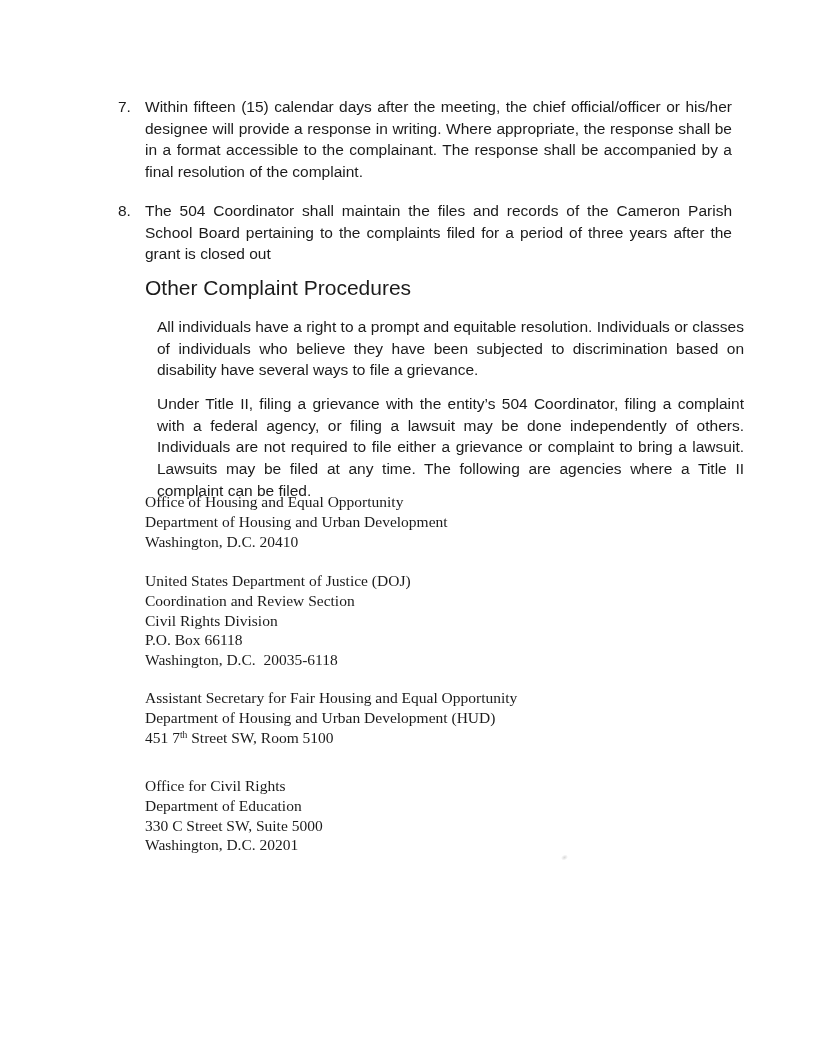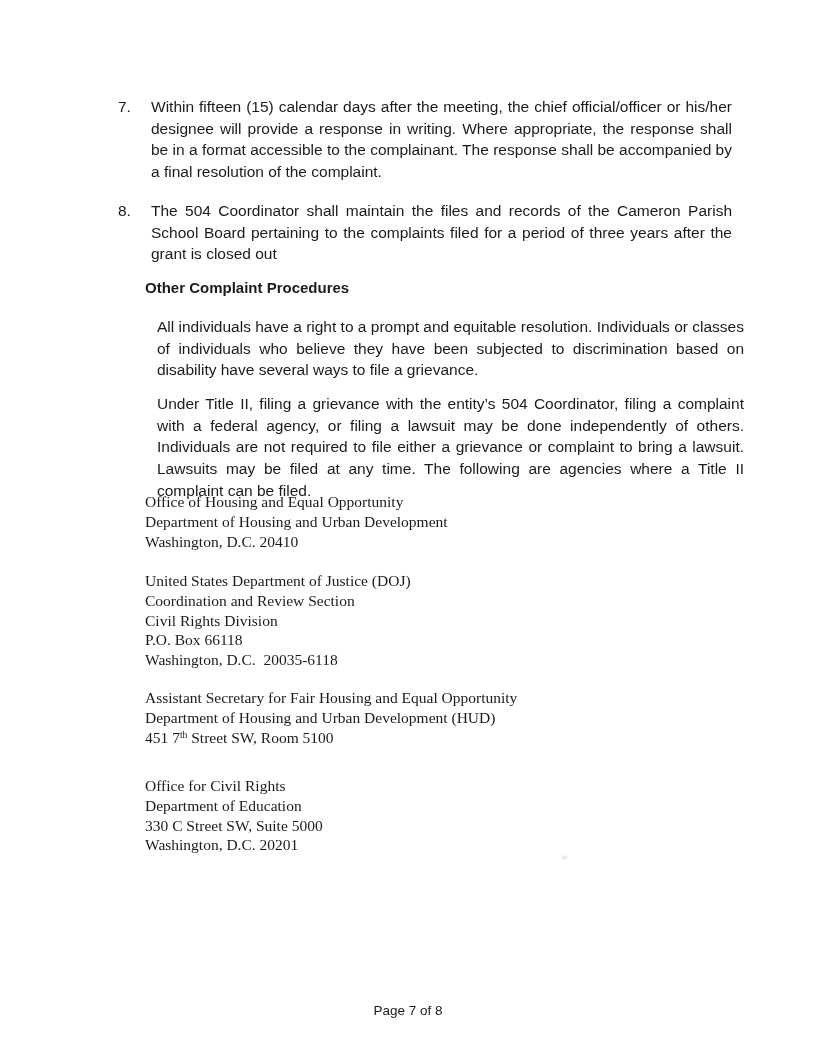--- a/index.html
+++ b/index.html
@@ -27,29 +27,28 @@
     flex: 0 0 27px;
     font-size: 15.5px;
     line-height: 21.7px;
   }
   .list-text {
     flex: 1 1 auto;
     font-size: 15.5px;
     line-height: 21.7px;
     text-align: justify;
     text-align-last: left;
-    margin-left: 6px;
   }
   .heading {
     left: 145px;
     width: 587px;
     margin: 0;
-    font-size: 15px;
+    font-size: 21px;
     line-height: 21.7px;
-    font-weight: bold;
+    font-weight: normal;
   }
   .para {
     left: 157px;
     width: 587px;
     margin: 0;
     font-size: 15.5px;
     line-height: 21.7px;
     text-align: justify;
     text-align-last: left;
   }
@@ -126,15 +125,14 @@
 
   <div class="abs agency" style="top:776px">
     <div class="addr-line">Office for Civil Rights</div>
     <div class="addr-line">Department of Education</div>
     <div class="addr-line">330 C Street SW, Suite 5000</div>
     <div class="addr-line">Washington, D.C. 20201</div>
   </div>
 
   <div class="abs artifact"></div>
 
-  <div class="abs footer" style="top:1002px">Page 7 of 8</div>
 
 </div>
 
 </body></html>

